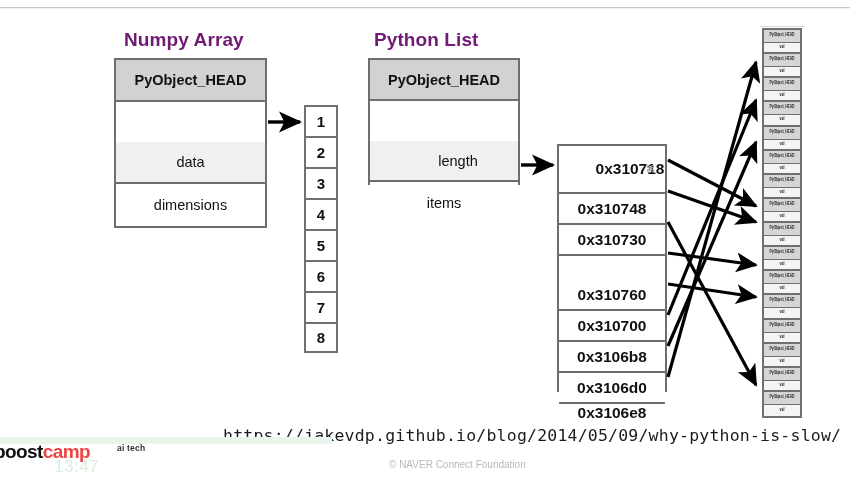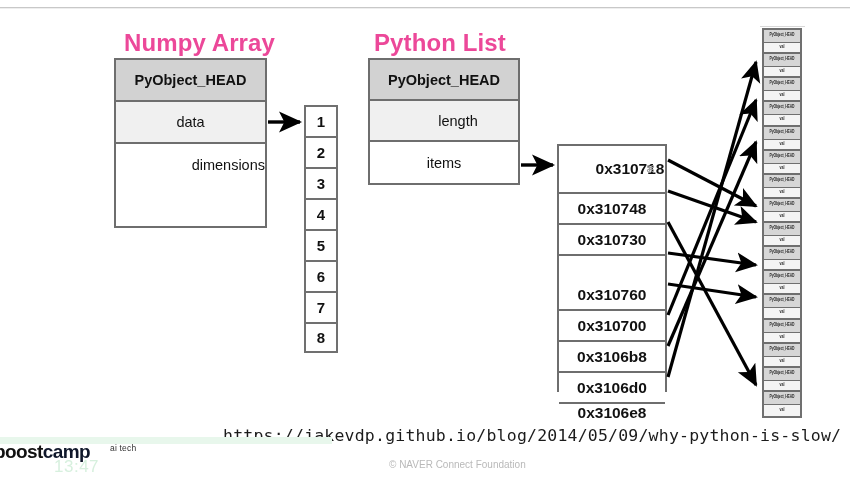--- a/index.html
+++ b/index.html
@@ -23,23 +23,23 @@
     background:#eeeeee;
   }
   .top-nub{
     position:absolute;left:760px;top:26px;width:45px;height:1px;
     background:#d8d8d8;
   }
 
   
   .struct-title{
     position:absolute;
-    font-size:24px;
+    font-size:19px;
     font-weight:600;
-    color:#ec4899;
+    color:#701a75;
     letter-spacing:0.1px;
     white-space:nowrap;
   }
 
   
   .struct{
     position:absolute;
     border:2px solid #6e6e6e;
     box-sizing:border-box;
     background:#ffffff;
@@ -49,21 +49,21 @@
     display:flex;
     align-items:center;
     justify-content:center;
     font-size:14.5px;
     color:#111111;
     border-bottom:2px solid #6e6e6e;
     background:#ffffff;
   }
   .struct .row:last-child{border-bottom:none;}
   .row.head{background:#d2d2d2;font-weight:600;}
-  .row.soft{background:#f0f0f0;}
+  .row.soft{background:#f0f0f0;margin-top:40px;}
 
   
   .cellcol{
     position:absolute;
     border:2px solid #707070;
     box-sizing:border-box;
     background:#ffffff;
   }
   .cellcol .cell{
     box-sizing:border-box;
@@ -164,24 +164,24 @@
   .mintband{
     position:absolute;left:0;top:437px;width:332px;height:7px;
     background:#e8f7ec;
   }
   .brand{
     position:absolute;left:-6px;top:441px;
     font-size:19px;font-weight:700;letter-spacing:-0.6px;
     white-space:nowrap;
   }
   .brand .b1{color:#111111;}
-  .brand .b2{color:#0f172a;}
+  .brand .b2{color:#ef4444;}
   .brand .sup{
-    font-size:8.5px;font-weight:400;color:#333333;
-    vertical-align:super;letter-spacing:0.2px;margin-left:0;padding-left:20px;
+    font-size:8.5px;font-weight:700;color:#333333;
+    vertical-align:super;letter-spacing:0.2px;margin-left:7px;padding-left:20px;
   }
   .clock{
     position:absolute;left:54px;top:457px;
     font-size:17px;font-weight:400;color:#d7f0de;
     letter-spacing:0.5px;white-space:nowrap;text-align:center;
   }
   .copyright{
     position:absolute;left:389px;top:459px;
     font-size:10px;color:#b9b9b9;white-space:nowrap;
   }
@@ -197,21 +197,21 @@
 
   <div class="struct-title" style="left:124px;top:29px;">Numpy Array</div>
 
   <div class="struct" id="numpy-struct" style="left:114px;top:58px;width:153px;height:170px;">
       <div class="row head" style="height: 42px;">
         <span>PyObject_HEAD</span>
       </div>
       <div class="row soft" style="height: 42px;">
         <span>data</span>
       </div>
-      <div class="row" style="height: 42px; justify-content: flex-end;">
+      <div class="row" style="height: 42px;">
         <span>dimensions</span>
       </div>
     </div>
 
   <div class="cellcol" id="numpy-buffer" style="left:304px;top:105px;width:34px;height:248px;">
       <div class="cell" style="height: 31px;">1</div>
       <div class="cell" style="height: 31px;">2</div>
       <div class="cell" style="height: 31px;">3</div>
       <div class="cell" style="height: 31px;">4</div>
       <div class="cell" style="height: 31px;">5</div>

